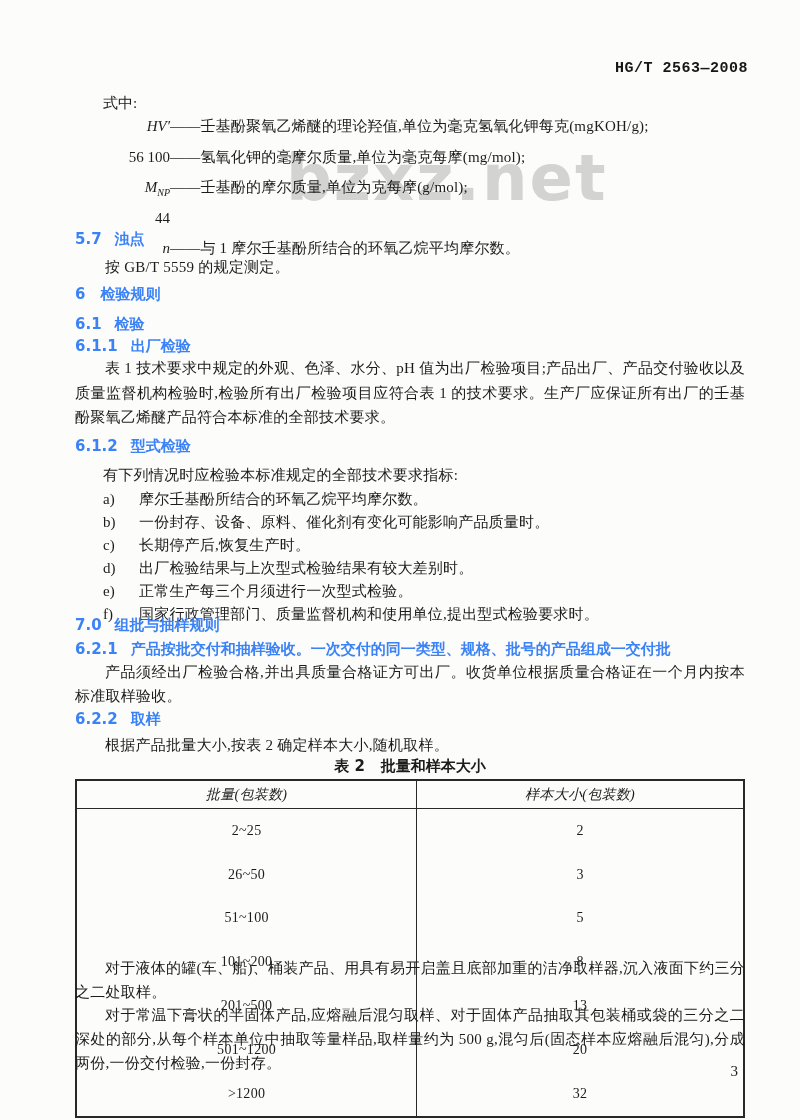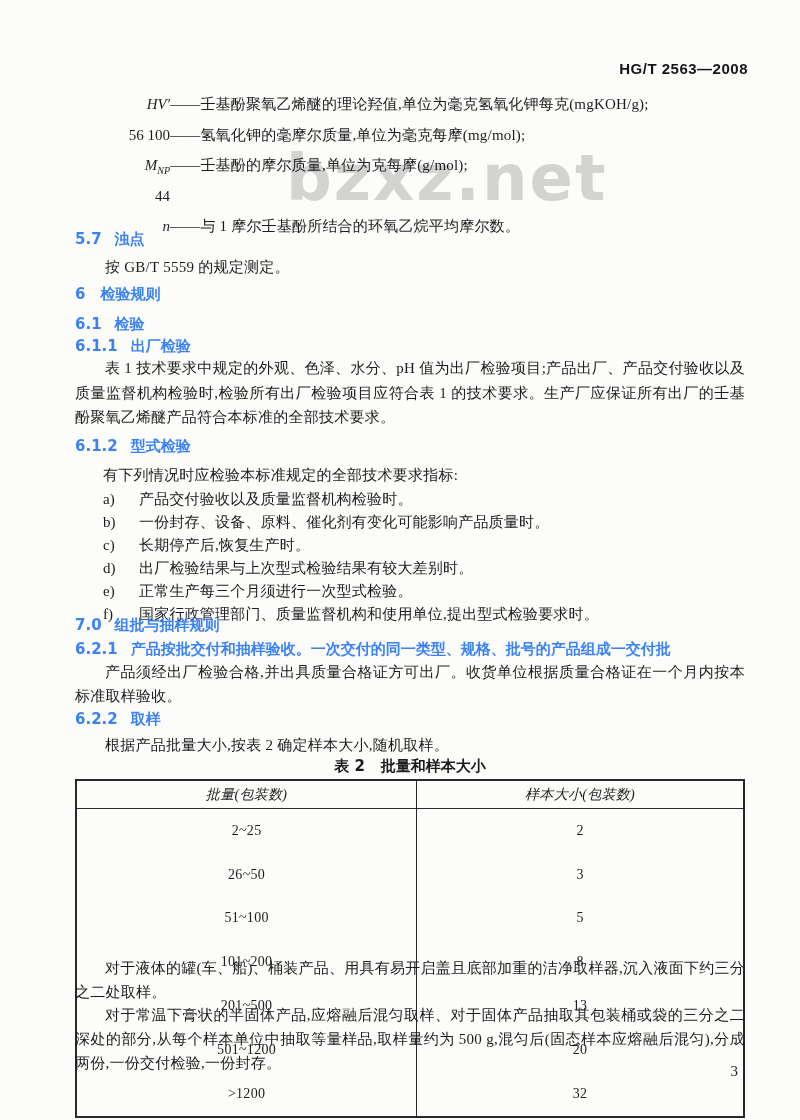--- a/index.html
+++ b/index.html
@@ -5,21 +5,21 @@
   html,body { margin:0; padding:0; background:#ffffff; }
   .page {
     position:relative; width:800px; height:1120px; margin:0 auto;
     background:#fcfcfa; color:#1c1c1c; overflow:hidden;
     font-family:"Liberation Serif","DejaVu Serif",serif;
   }
   .blk { position:absolute; left:75px; right:55px; z-index:1; }
 
   .std-code {
     position:absolute; top:60px; right:52px; z-index:1;
-    font-family:Liberation Sans, sans-serif;
+    font-family:Liberation Mono, monospace;
     font-weight:700; font-size:15px; letter-spacing:.5px; color:#161616;
   }
   .watermark {
     position:absolute; top:146px; left:286px; z-index:0;
     font-family:"DejaVu Sans","Liberation Sans",sans-serif;
     font-weight:700; font-size:64px; line-height:1;
     color:#c9c9c9; opacity:.8; letter-spacing:2px; user-select:none;
   }
 
   .h { font-family:"DejaVu Sans","Liberation Sans",sans-serif; font-weight:700; font-size:15px; color:#3b82f6; white-space:nowrap; }
@@ -58,20 +58,21 @@
 </head>
 <body>
 
 <div class="page">
 
   <div class="watermark">bzxz.net</div>
 
   <div class="std-code">HG/T 2563—2008</div>
 
   <div class="blk" style="top:92px">
+    <div class="fk-intro">式中:</div>
     <div class="f-row">
       <span class="f-sym"><span class="it">HV′</span><sub class="it"></sub></span>
       <span class="f-desc">——壬基酚聚氧乙烯醚的理论羟值,单位为毫克氢氧化钾每克(mgKOH/g);</span>
     </div>
     <div class="f-row">
       <span class="f-sym"><span>56 100</span><sub></sub></span>
       <span class="f-desc">——氢氧化钾的毫摩尔质量,单位为毫克每摩(mg/mol);</span>
     </div>
     <div class="f-row">
       <span class="f-sym"><span class="it">M</span><sub class="it">NP</sub></span>
@@ -103,21 +104,21 @@
   </div>
   <div class="blk para" style="top:356px">表 1 技术要求中规定的外观、色泽、水分、pH 值为出厂检验项目;产品出厂、产品交付验收以及质量监督机构检验时,检验所有出厂检验项目应符合表 1 的技术要求。生产厂应保证所有出厂的壬基酚聚氧乙烯醚产品符合本标准的全部技术要求。</div>
 
   <div class="blk h" style="top:437px">
     <span class="num">6.1.2</span><span>型式检验</span>
   </div>
   <div class="blk para noindent" style="top:463px; padding-left:28px">有下列情况时应检验本标准规定的全部技术要求指标:</div>
   <div class="blk" style="top:488px">
     <div class="li">
       <span class="lbl">a)</span>
-        <span class="txt">产品交付验收以及质量监督机构检验时。</span>
+        <span class="txt">摩尔壬基酚所结合的环氧乙烷平均摩尔数。</span>
     </div>
     <div class="li">
       <span class="lbl">b)</span>
         <span class="txt">一份封存、设备、原料、催化剂有变化可能影响产品质量时。</span>
     </div>
     <div class="li">
       <span class="lbl">c)</span>
         <span class="txt">长期停产后,恢复生产时。</span>
     </div>
     <div class="li">

